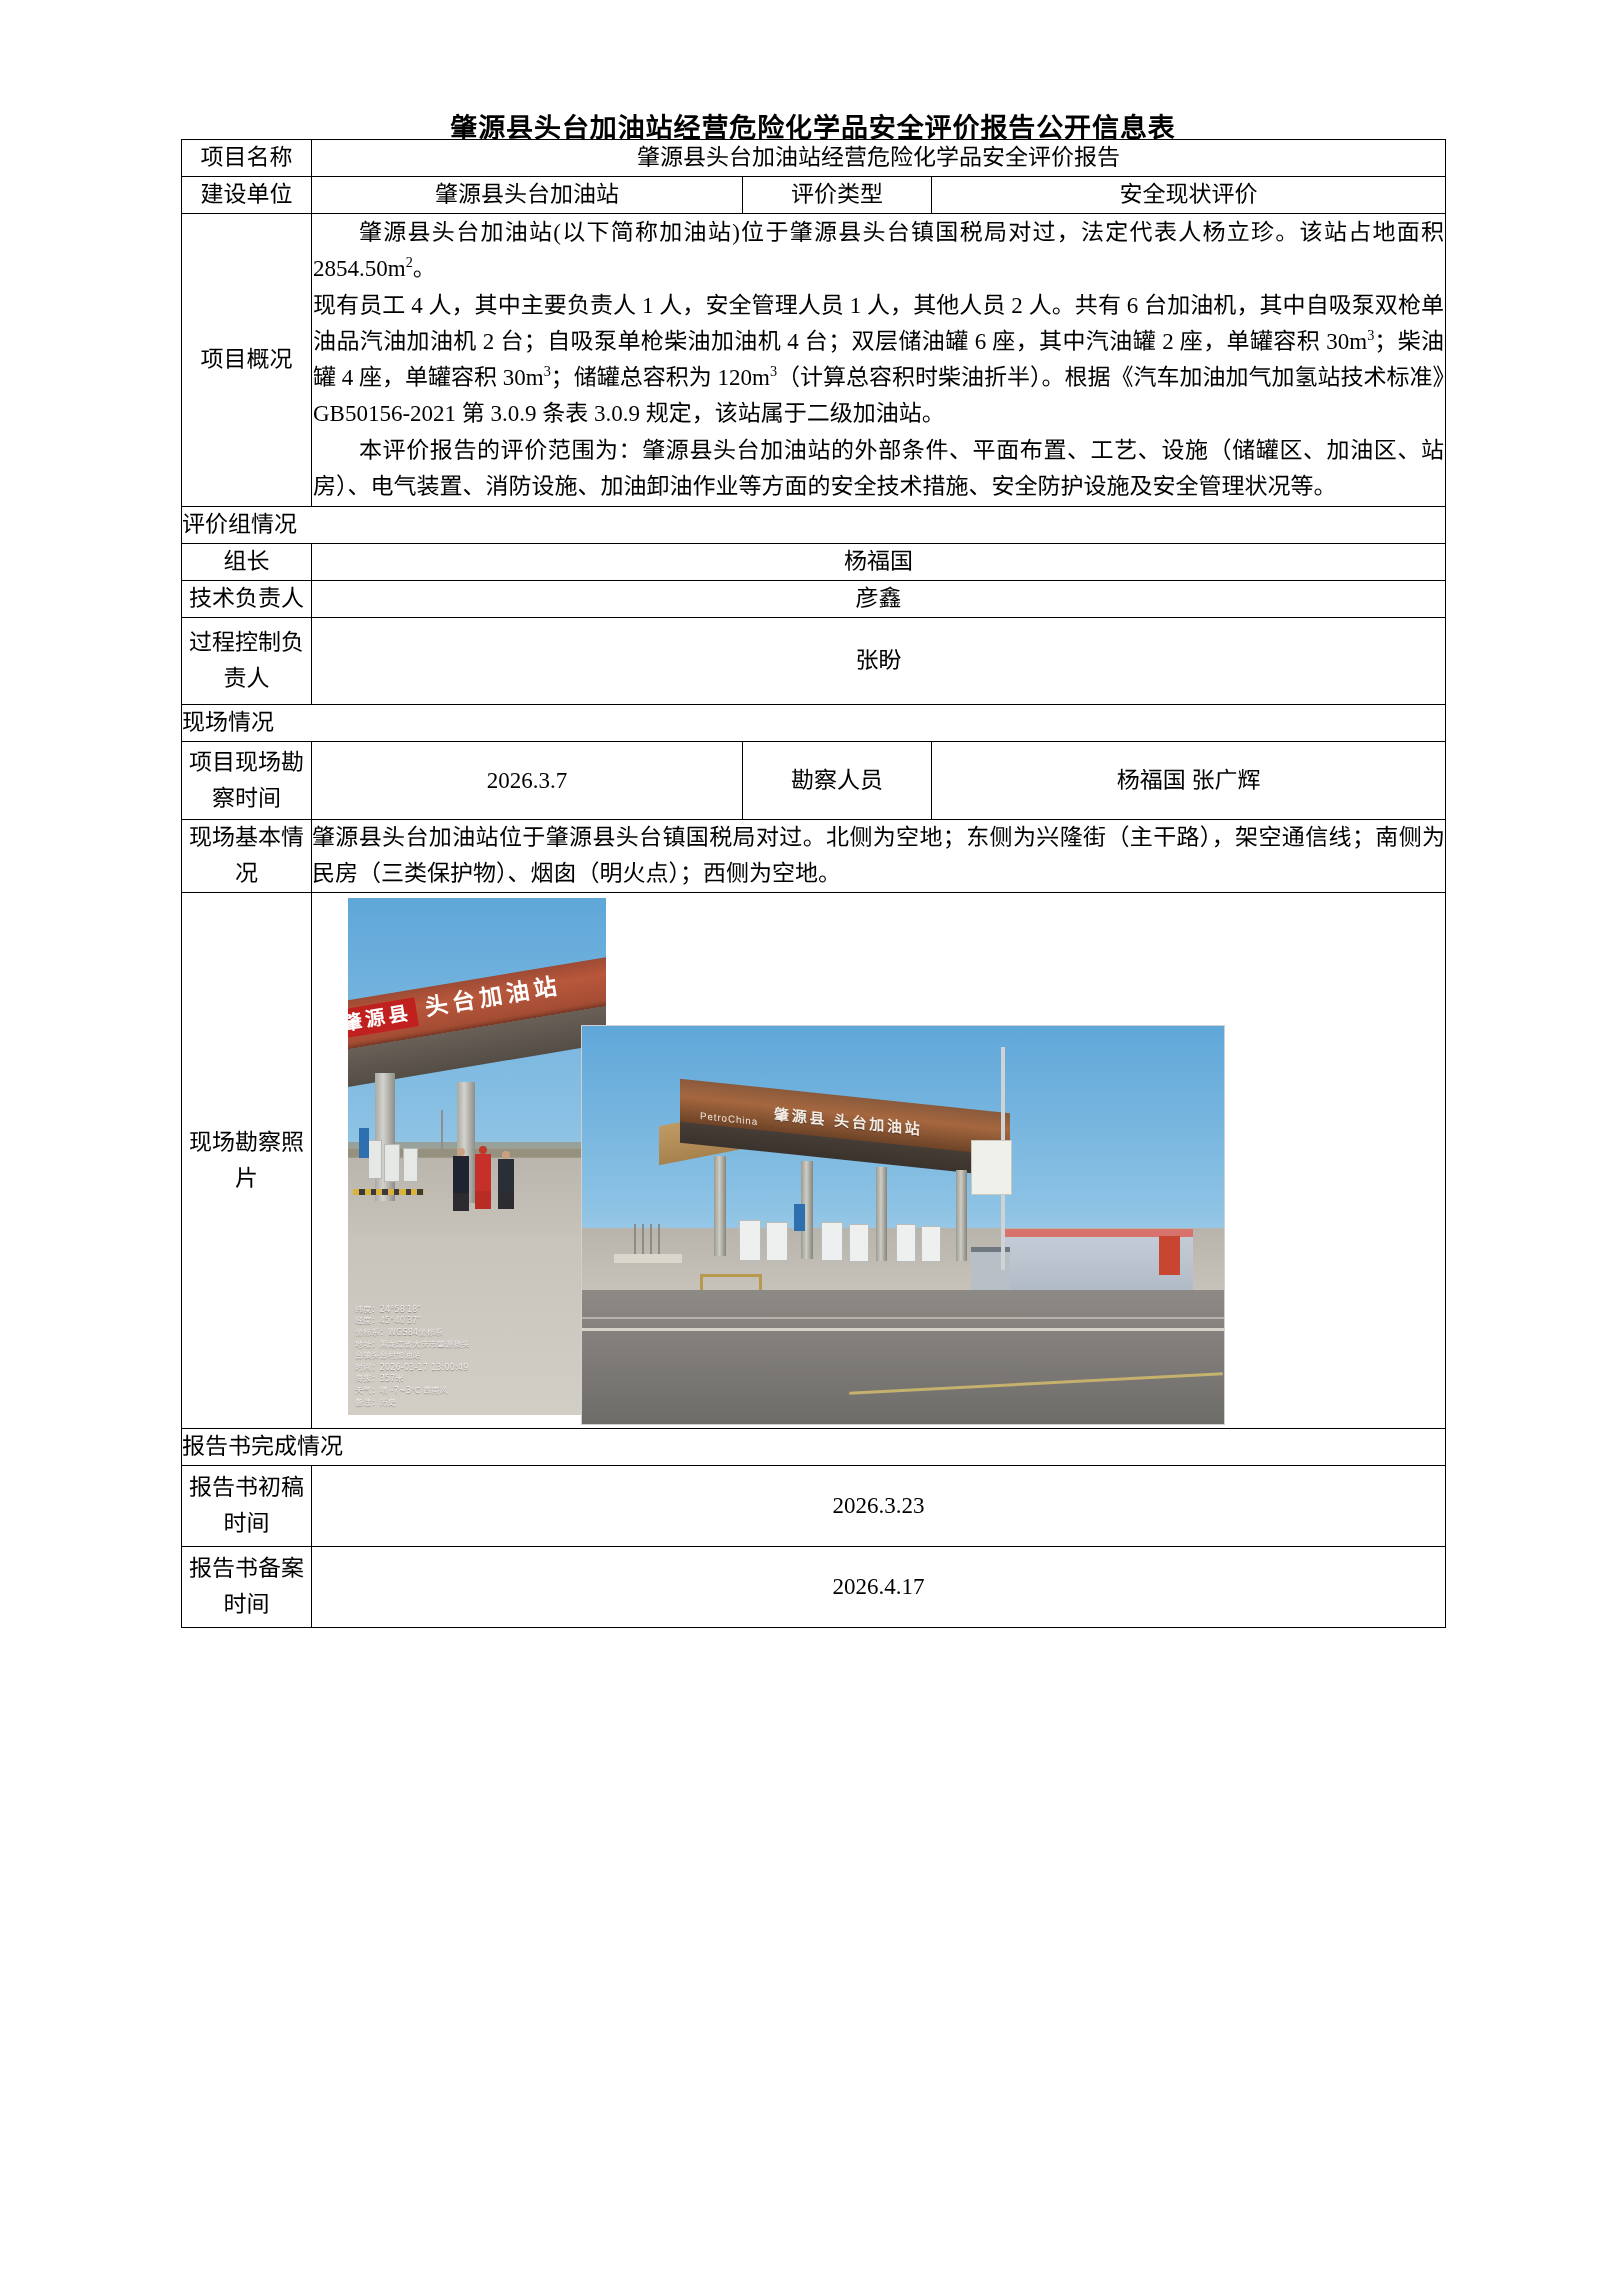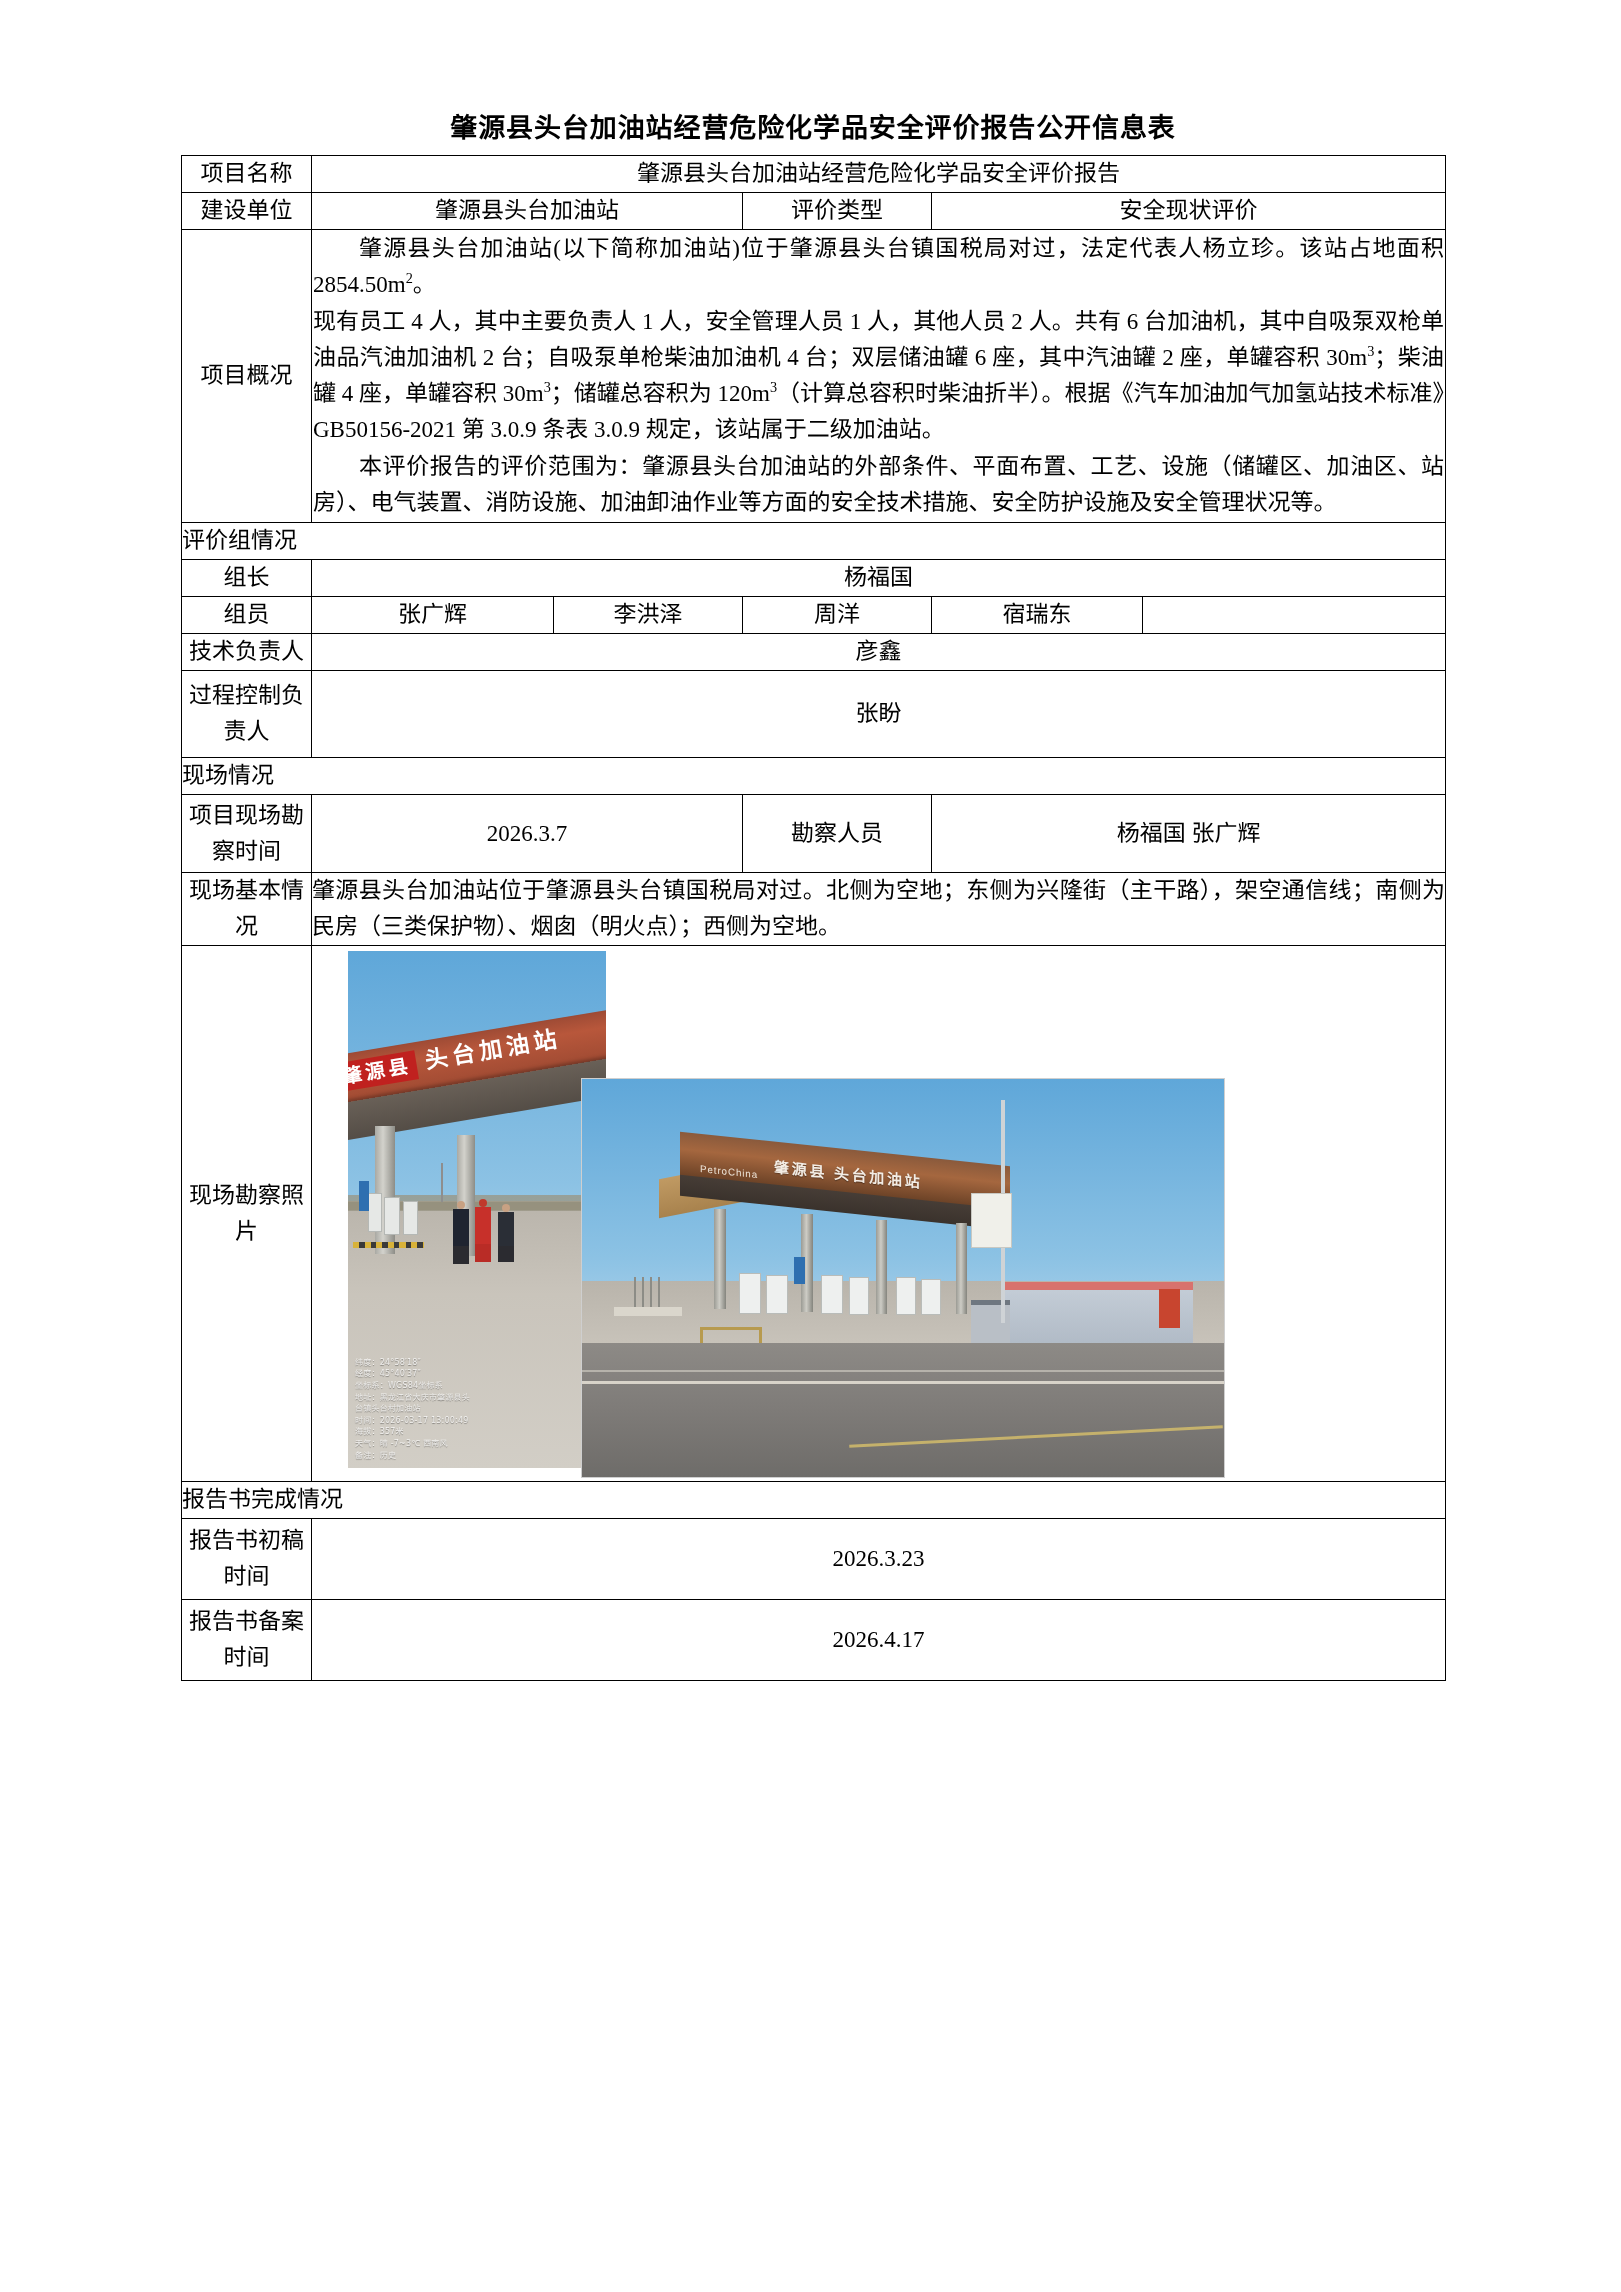--- a/index.html
+++ b/index.html
@@ -34,21 +34,21 @@
     font-size: 27px;
     font-weight: bold;
     letter-spacing: 0.9px;
     line-height: 37px;
     white-space: nowrap;
   }
 
   table.main {
     position: absolute;
     left: 181px;
-    top: 155px;
+    top: 139px;
     width: 1264px;
     border-collapse: collapse;
     table-layout: fixed;
   }
   table.main td {
     border: 1.8px solid #000;
     padding: 0;
     vertical-align: middle;
     font-size: 23px;
     line-height: 36px;
@@ -290,28 +290,20 @@
 
       <tr>
         <td class="section-head" colspan="6">评价组情况</td>
       </tr>
 
       <tr>
         <td class="lbl">组长</td>
         <td class="val-c" colspan="5">杨福国</td>
       </tr>
 
-      <tr>
-        <td class="lbl">组员</td>
-        <td class="val-c">张广辉</td>
-        <td class="val-c">李洪泽</td>
-        <td class="val-c">周洋</td>
-        <td class="val-c">宿瑞东</td>
-        <td class="val-c"></td>
-      </tr>
 
       <tr>
         <td class="lbl">技术负责人</td>
         <td class="val-c" colspan="5">彦鑫</td>
       </tr>
 
       <tr>
         <td class="lbl" style="height:86px">过程控制负责人</td>
         <td class="val-c" colspan="5">张盼</td>
       </tr>

